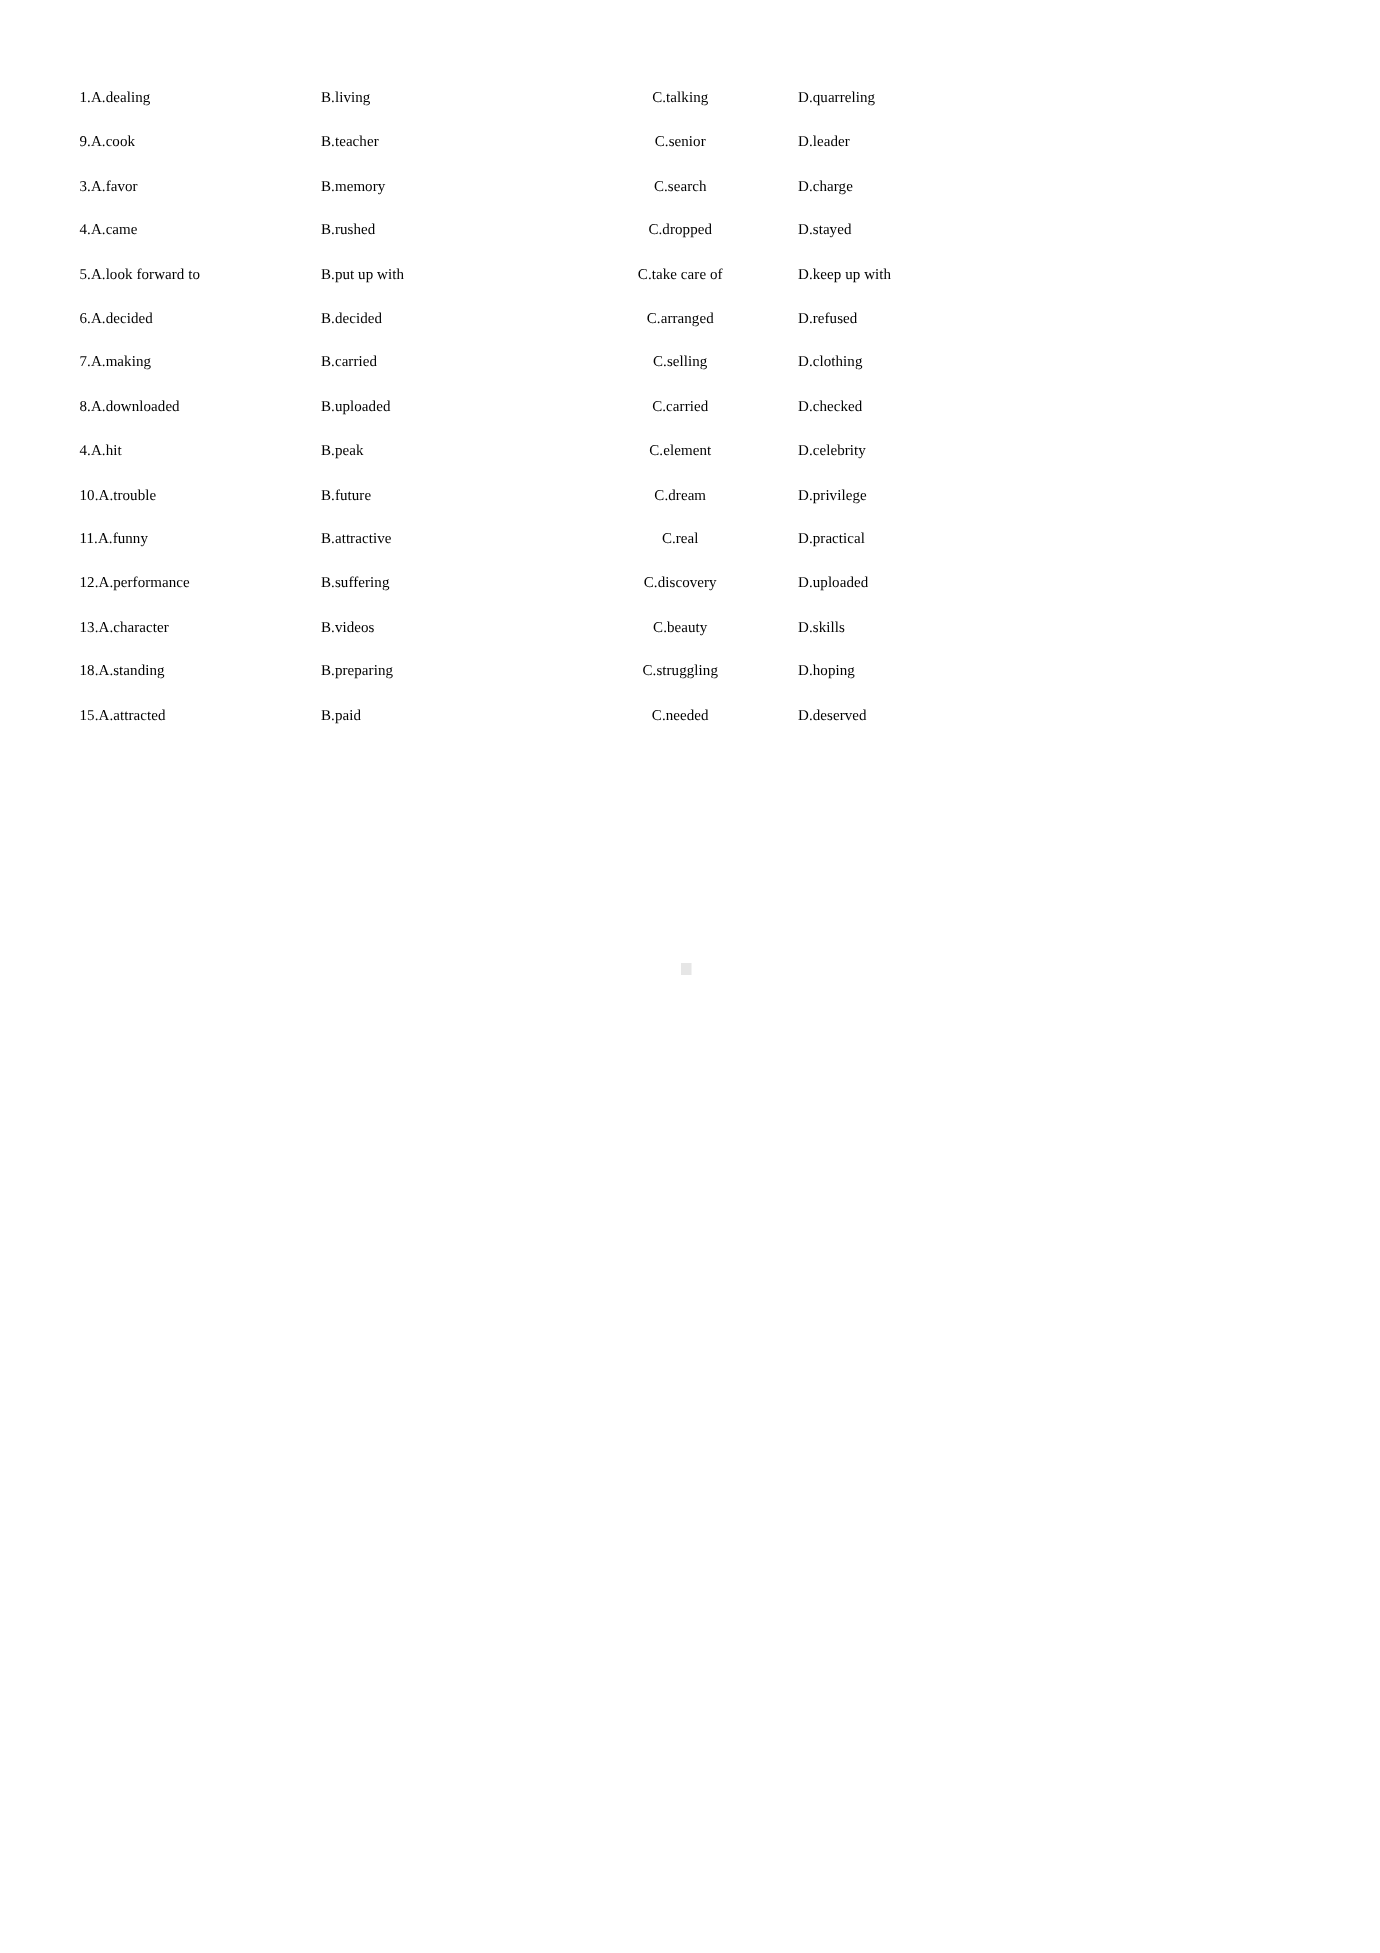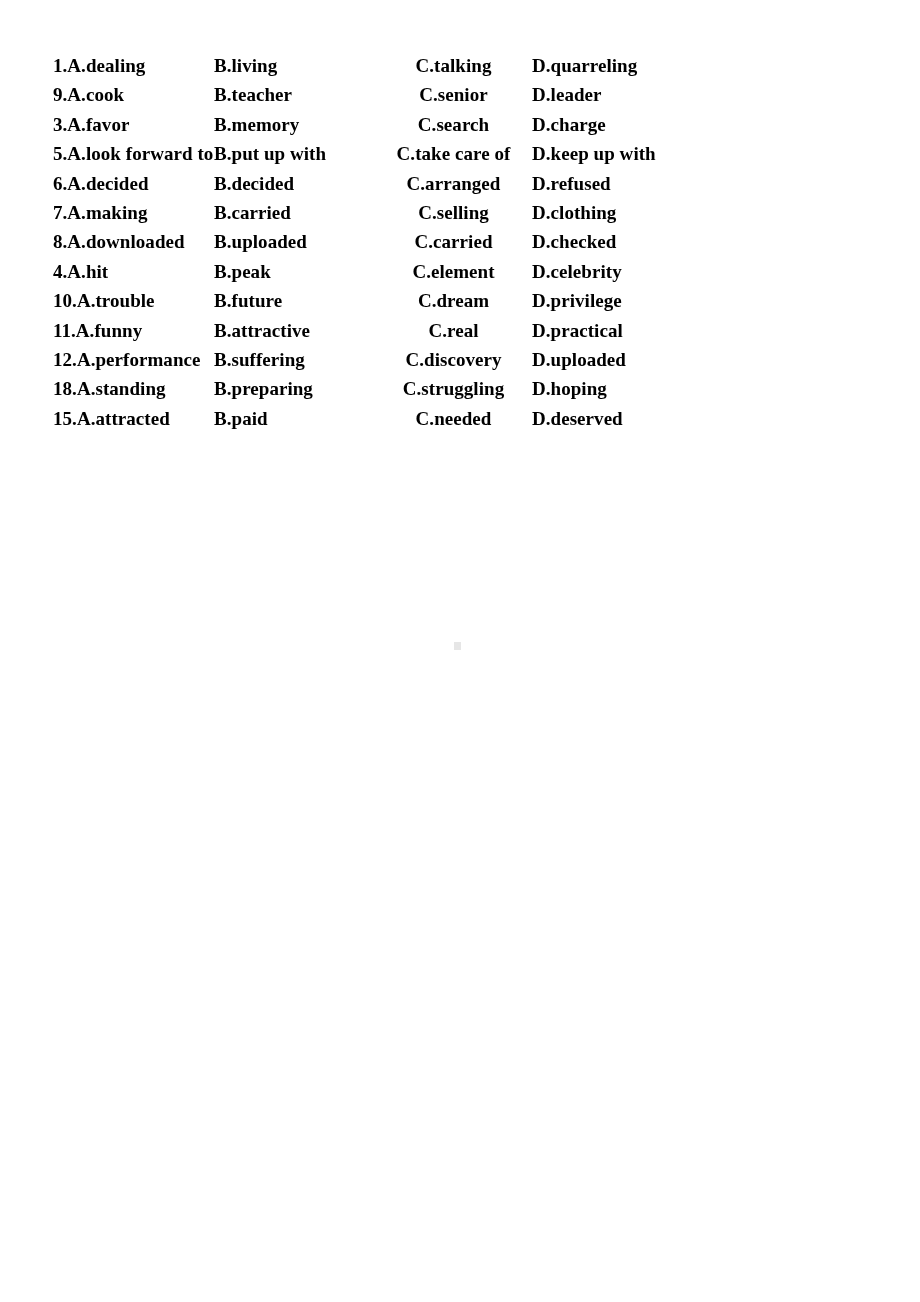--- a/index.html
+++ b/index.html
@@ -32,24 +32,23 @@
     width: 640px;
     border-collapse: collapse;
     table-layout: fixed;
   }
   #options-table td {
     padding: 0;
     margin: 0;
     height: 29.4px;
     line-height: 29.4px;
     vertical-align: middle;
-    font-size: 19px;
+    font-size: 10px;
     letter-spacing: 0.05px;
     white-space: nowrap;
-    font-weight: bold;
   }
   .col-a { width: 161px; }
   .col-b { width: 161px; }
   .col-c { width: 157px; text-align: center; }
   .col-d { width: 161px; }
 
   .opt-text {
     display: inline;
   }
 
@@ -80,20 +79,26 @@
           <td class="col-a"><span class="opt-text">9.A.cook</span></td>
           <td class="col-b"><span class="opt-text">B.teacher</span></td>
           <td class="col-c"><span class="opt-text">C.senior</span></td>
           <td class="col-d"><span class="opt-text">D.leader</span></td>
         </tr>
         <tr>
           <td class="col-a"><span class="opt-text">3.A.favor</span></td>
           <td class="col-b"><span class="opt-text">B.memory</span></td>
           <td class="col-c"><span class="opt-text">C.search</span></td>
           <td class="col-d"><span class="opt-text">D.charge</span></td>
+        </tr>
+        <tr>
+          <td class="col-a"><span class="opt-text">4.A.came</span></td>
+          <td class="col-b"><span class="opt-text">B.rushed</span></td>
+          <td class="col-c"><span class="opt-text">C.dropped</span></td>
+          <td class="col-d"><span class="opt-text">D.stayed</span></td>
         </tr>
         <tr>
           <td class="col-a"><span class="opt-text">5.A.look forward to</span></td>
           <td class="col-b"><span class="opt-text">B.put up with</span></td>
           <td class="col-c"><span class="opt-text">C.take care of</span></td>
           <td class="col-d"><span class="opt-text">D.keep up with</span></td>
         </tr>
         <tr>
           <td class="col-a"><span class="opt-text">6.A.decided</span></td>
           <td class="col-b"><span class="opt-text">B.decided</span></td>
@@ -130,20 +135,26 @@
           <td class="col-c"><span class="opt-text">C.real</span></td>
           <td class="col-d"><span class="opt-text">D.practical</span></td>
         </tr>
         <tr>
           <td class="col-a"><span class="opt-text">12.A.performance</span></td>
           <td class="col-b"><span class="opt-text">B.suffering</span></td>
           <td class="col-c"><span class="opt-text">C.discovery</span></td>
           <td class="col-d"><span class="opt-text">D.uploaded</span></td>
         </tr>
         <tr>
+          <td class="col-a"><span class="opt-text">13.A.character</span></td>
+          <td class="col-b"><span class="opt-text">B.videos</span></td>
+          <td class="col-c"><span class="opt-text">C.beauty</span></td>
+          <td class="col-d"><span class="opt-text">D.skills</span></td>
+        </tr>
+        <tr>
           <td class="col-a"><span class="opt-text">18.A.standing</span></td>
           <td class="col-b"><span class="opt-text">B.preparing</span></td>
           <td class="col-c"><span class="opt-text">C.struggling</span></td>
           <td class="col-d"><span class="opt-text">D.hoping</span></td>
         </tr>
         <tr>
           <td class="col-a"><span class="opt-text">15.A.attracted</span></td>
           <td class="col-b"><span class="opt-text">B.paid</span></td>
           <td class="col-c"><span class="opt-text">C.needed</span></td>
           <td class="col-d"><span class="opt-text">D.deserved</span></td>

